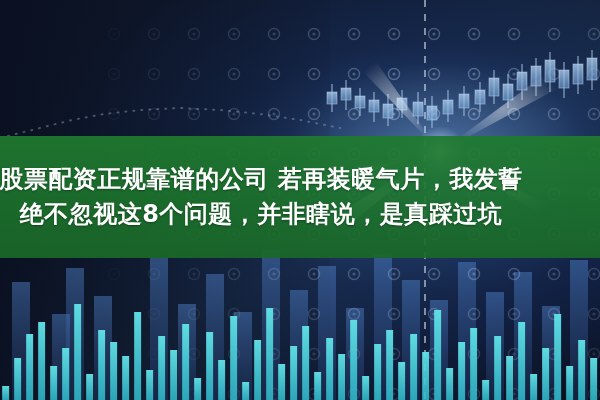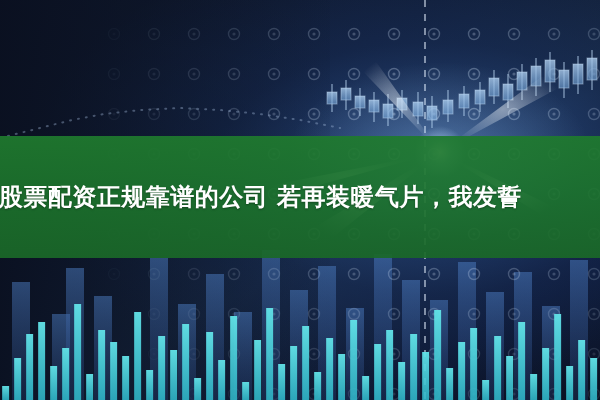--- a/index.html
+++ b/index.html
@@ -46,21 +46,21 @@
     background: linear-gradient(180deg, rgba(31,122,46,0.93) 0%, rgba(28,116,44,0.90) 45%, rgba(26,104,40,0.93) 100%);
   }
   #band-text {
     position: absolute;
     left: 0;
     top: 136px;
     width: 522px;
     height: 122px;
     display: flex;
     flex-direction: column;
-    align-items: flex-end;
+    align-items: center;
     justify-content: center;
     gap: 4px;
     color: #ffffff;
     font-weight: bold;
     font-size: 24px;
     letter-spacing: 0.5px;
     line-height: 1.28;
     text-shadow: 0 1px 2px rgba(0,0,0,0.35);
     white-space: nowrap;
   }
@@ -483,15 +483,16 @@
         <rect x="578.16" y="340" width="6.96" height="60" fill="url(#gVol)"></rect>
         <rect x="590.16" y="358" width="6.96" height="42" fill="url(#gVol)"></rect>
       </g>
   </svg>
 
   <div class="layer" id="bg-burst"></div>
 
   <div id="band"></div>
   <div id="band-text">
     <span class="line">股票配资正规靠谱的公司 若再装暖气片，我发誓</span>
+    <span class="line">绝不忽视这8个问题，并非瞎说，是真踩过坑</span>
   </div>
 
 </div>
 
 </body></html>

